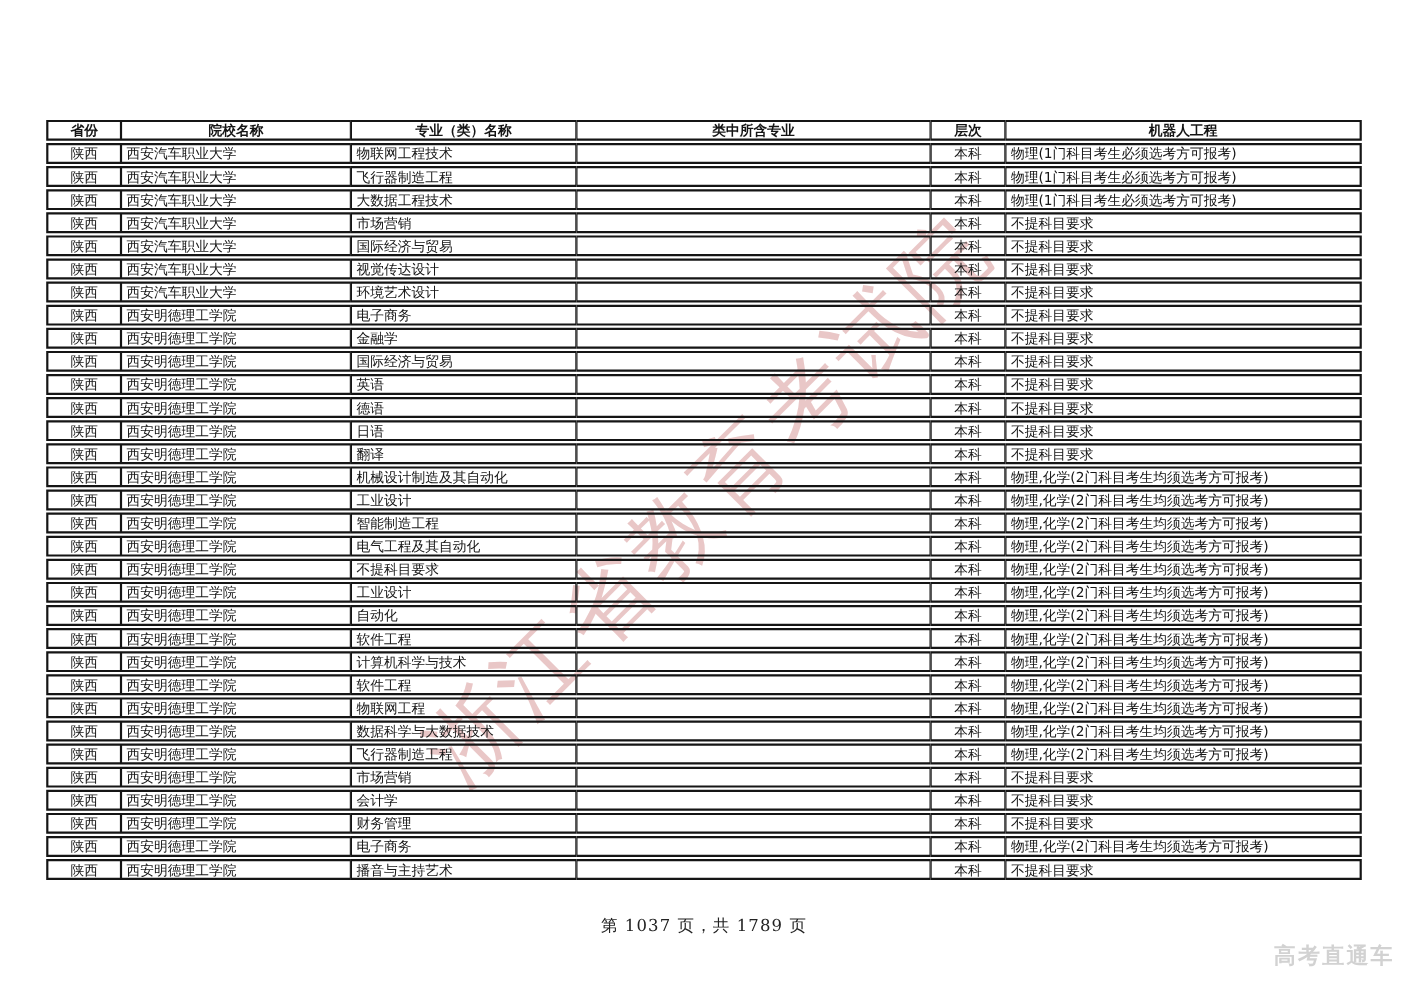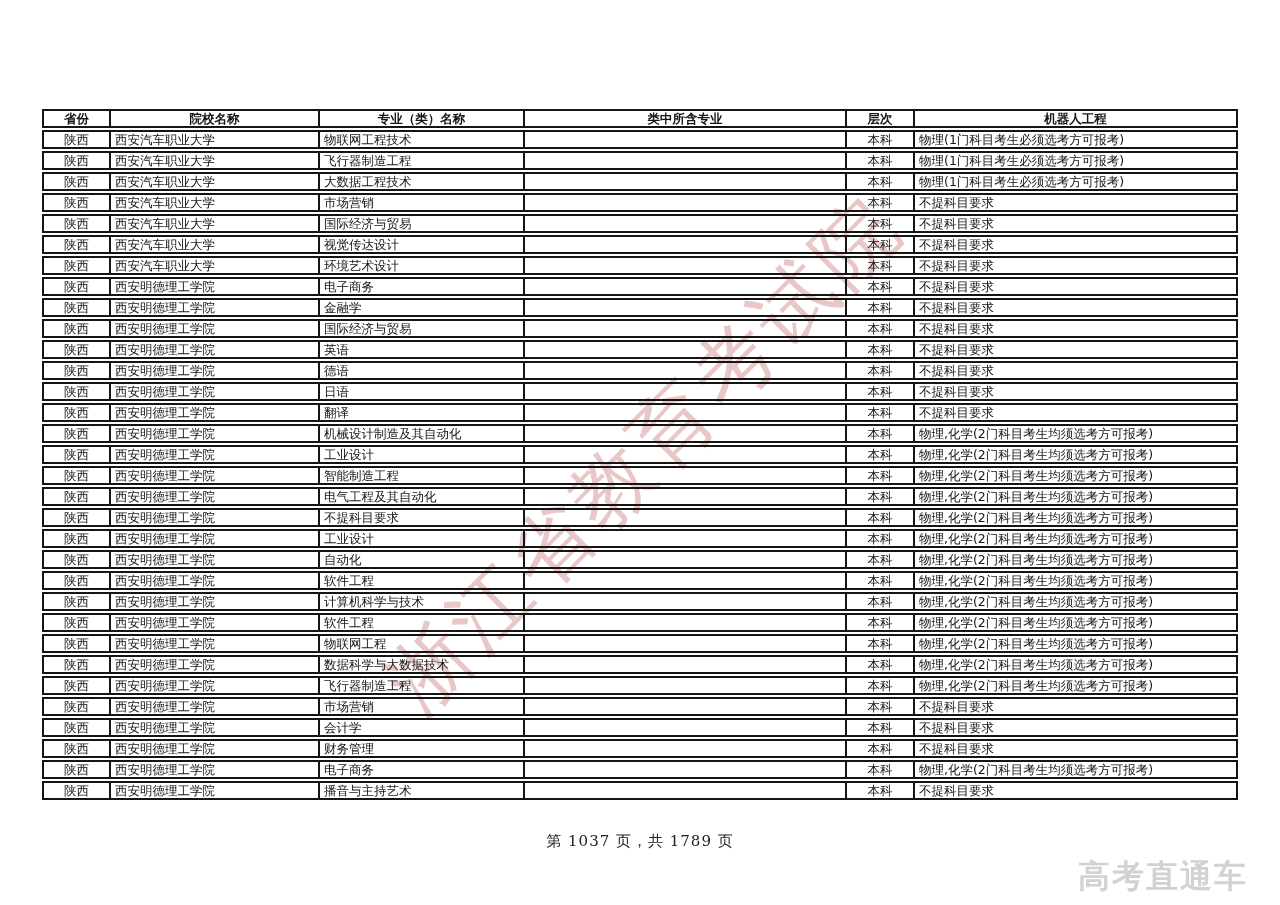--- a/index.html
+++ b/index.html
@@ -61,22 +61,22 @@
     width:1280px;
     text-align:center;
     font-size:15px;
     letter-spacing:1px;
     font-family:"DejaVu Serif", serif;
     color:#222222;
   }
 
   .brand {
     position:absolute;
-    right:32px; top:855px;
-    font-size:32px;
+    right:12px; top:855px;
+    font-size:20px;
     letter-spacing:2px;
     font-weight:bold;
     font-family:"DejaVu Sans", sans-serif;
   }
 </style>
 </head>
 <body>
 
 <div class="watermark" style="color: rgb(216, 155, 155);">浙江省教育考试院</div>
 

